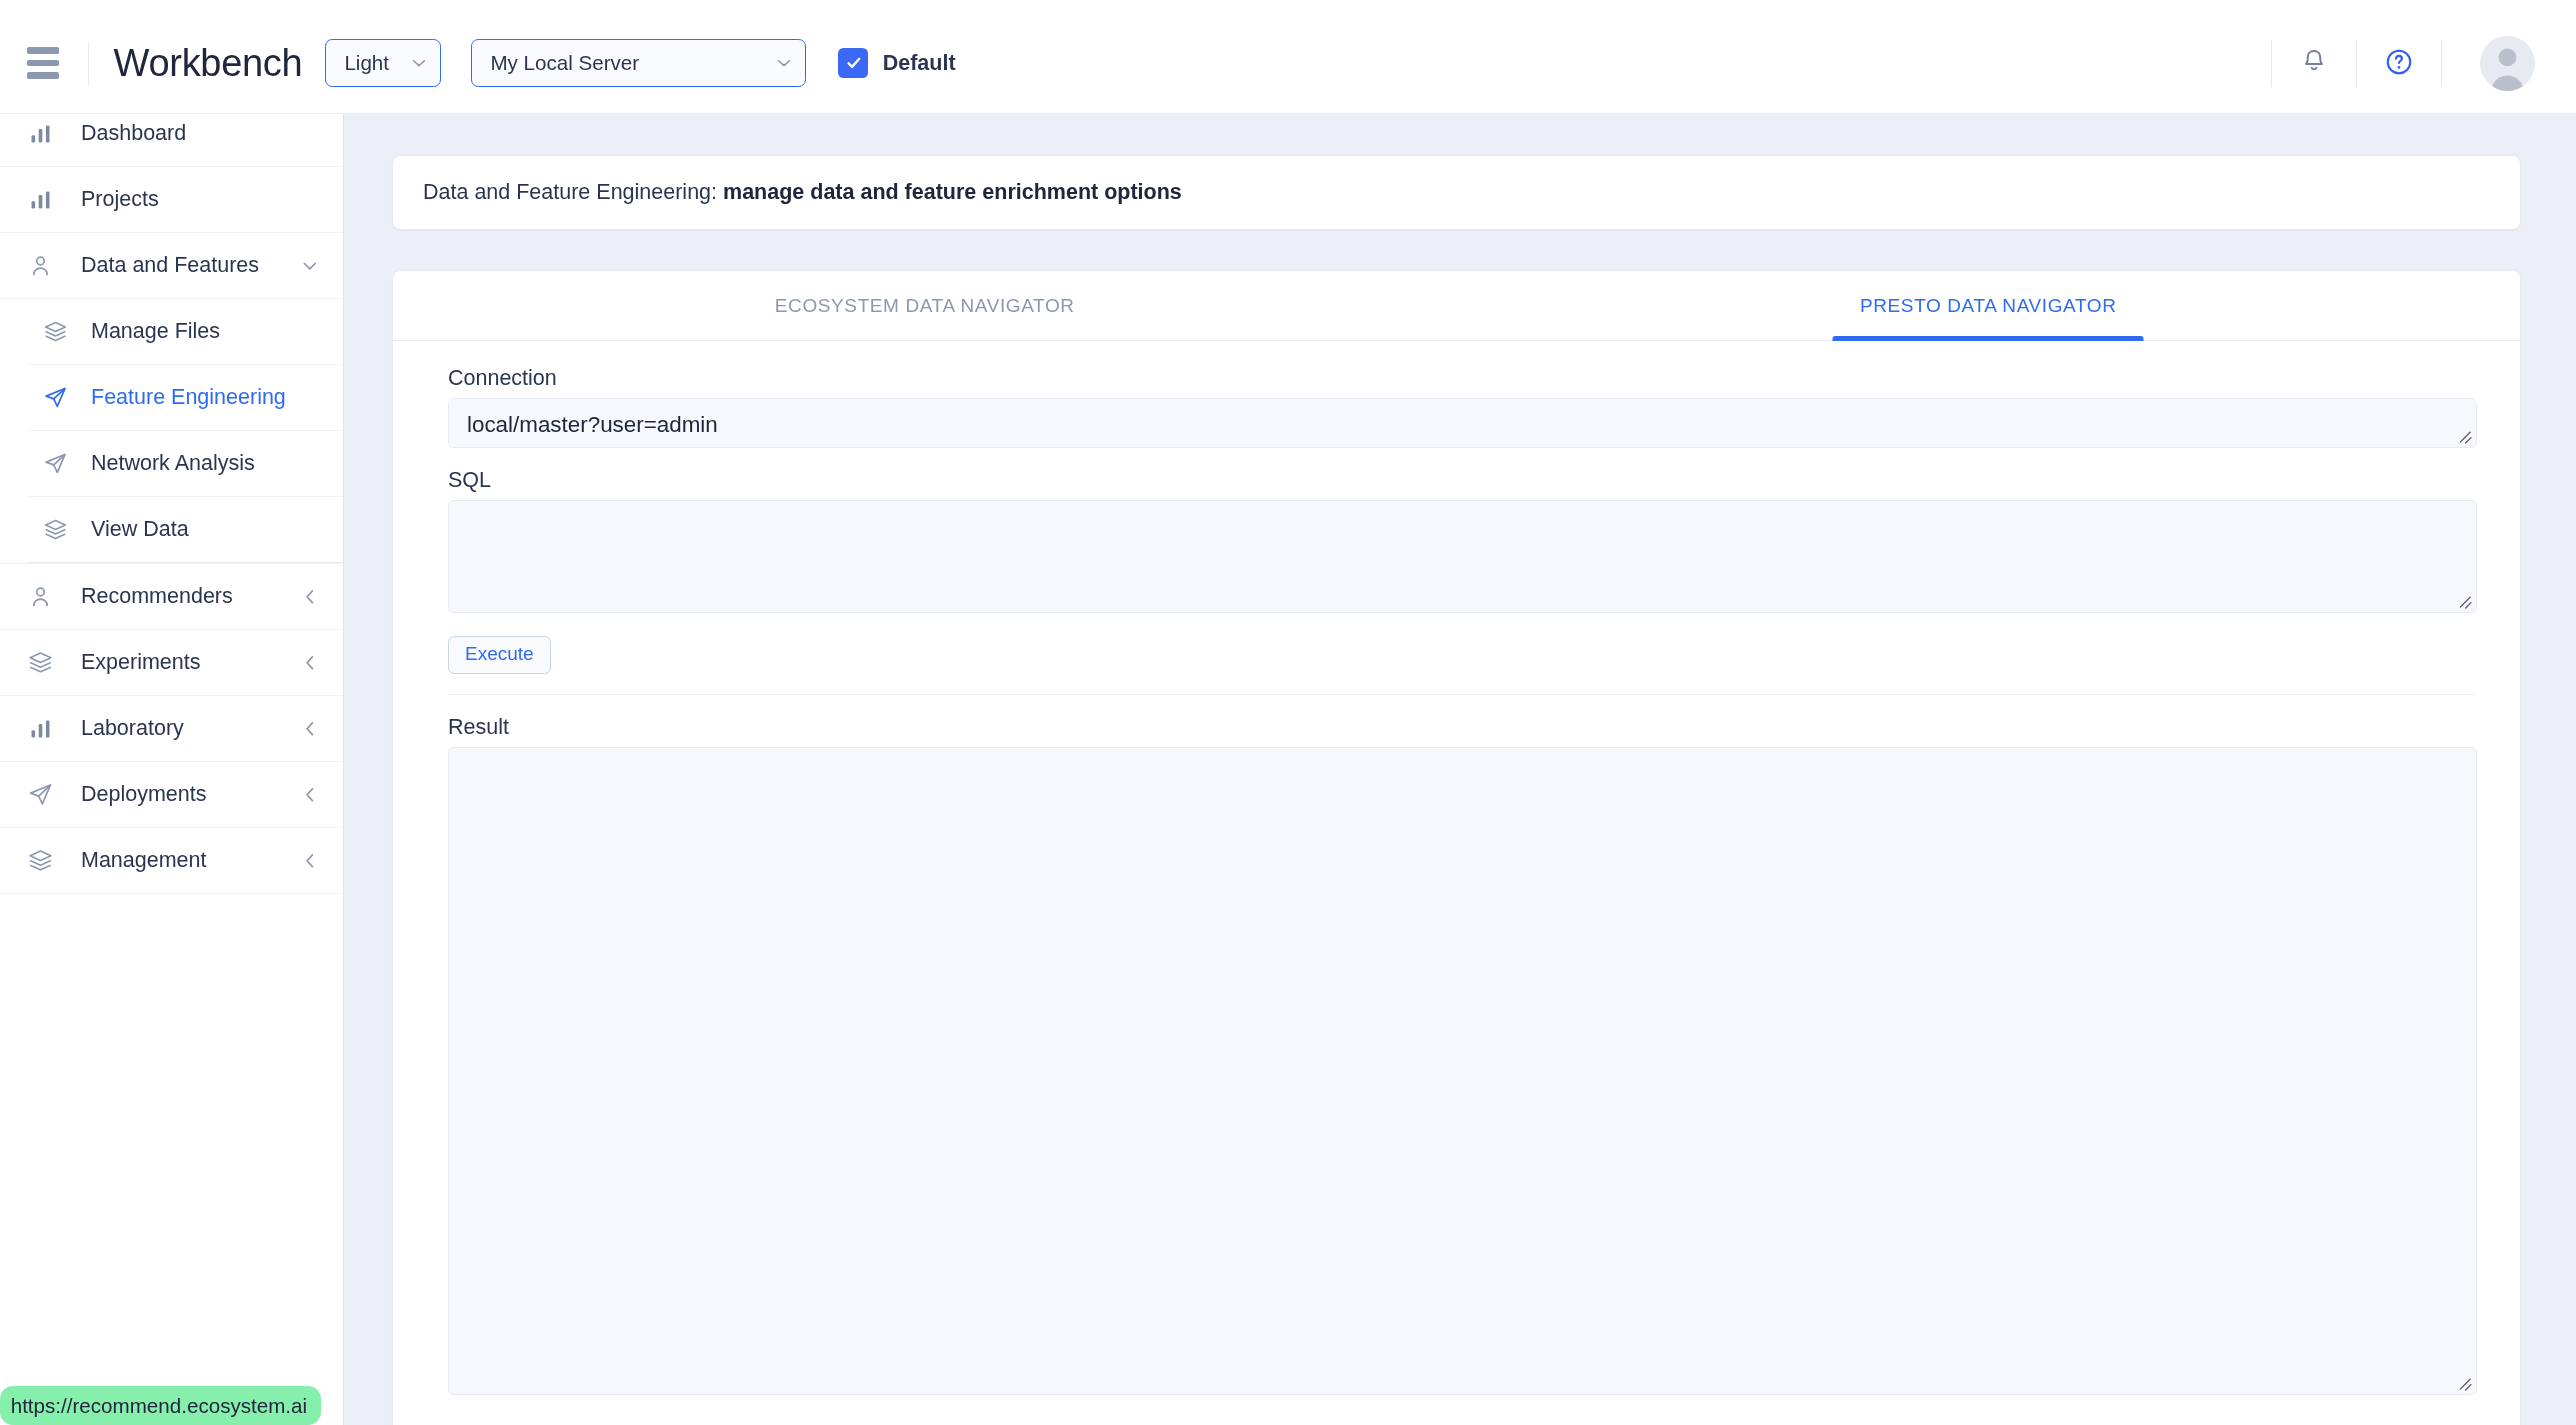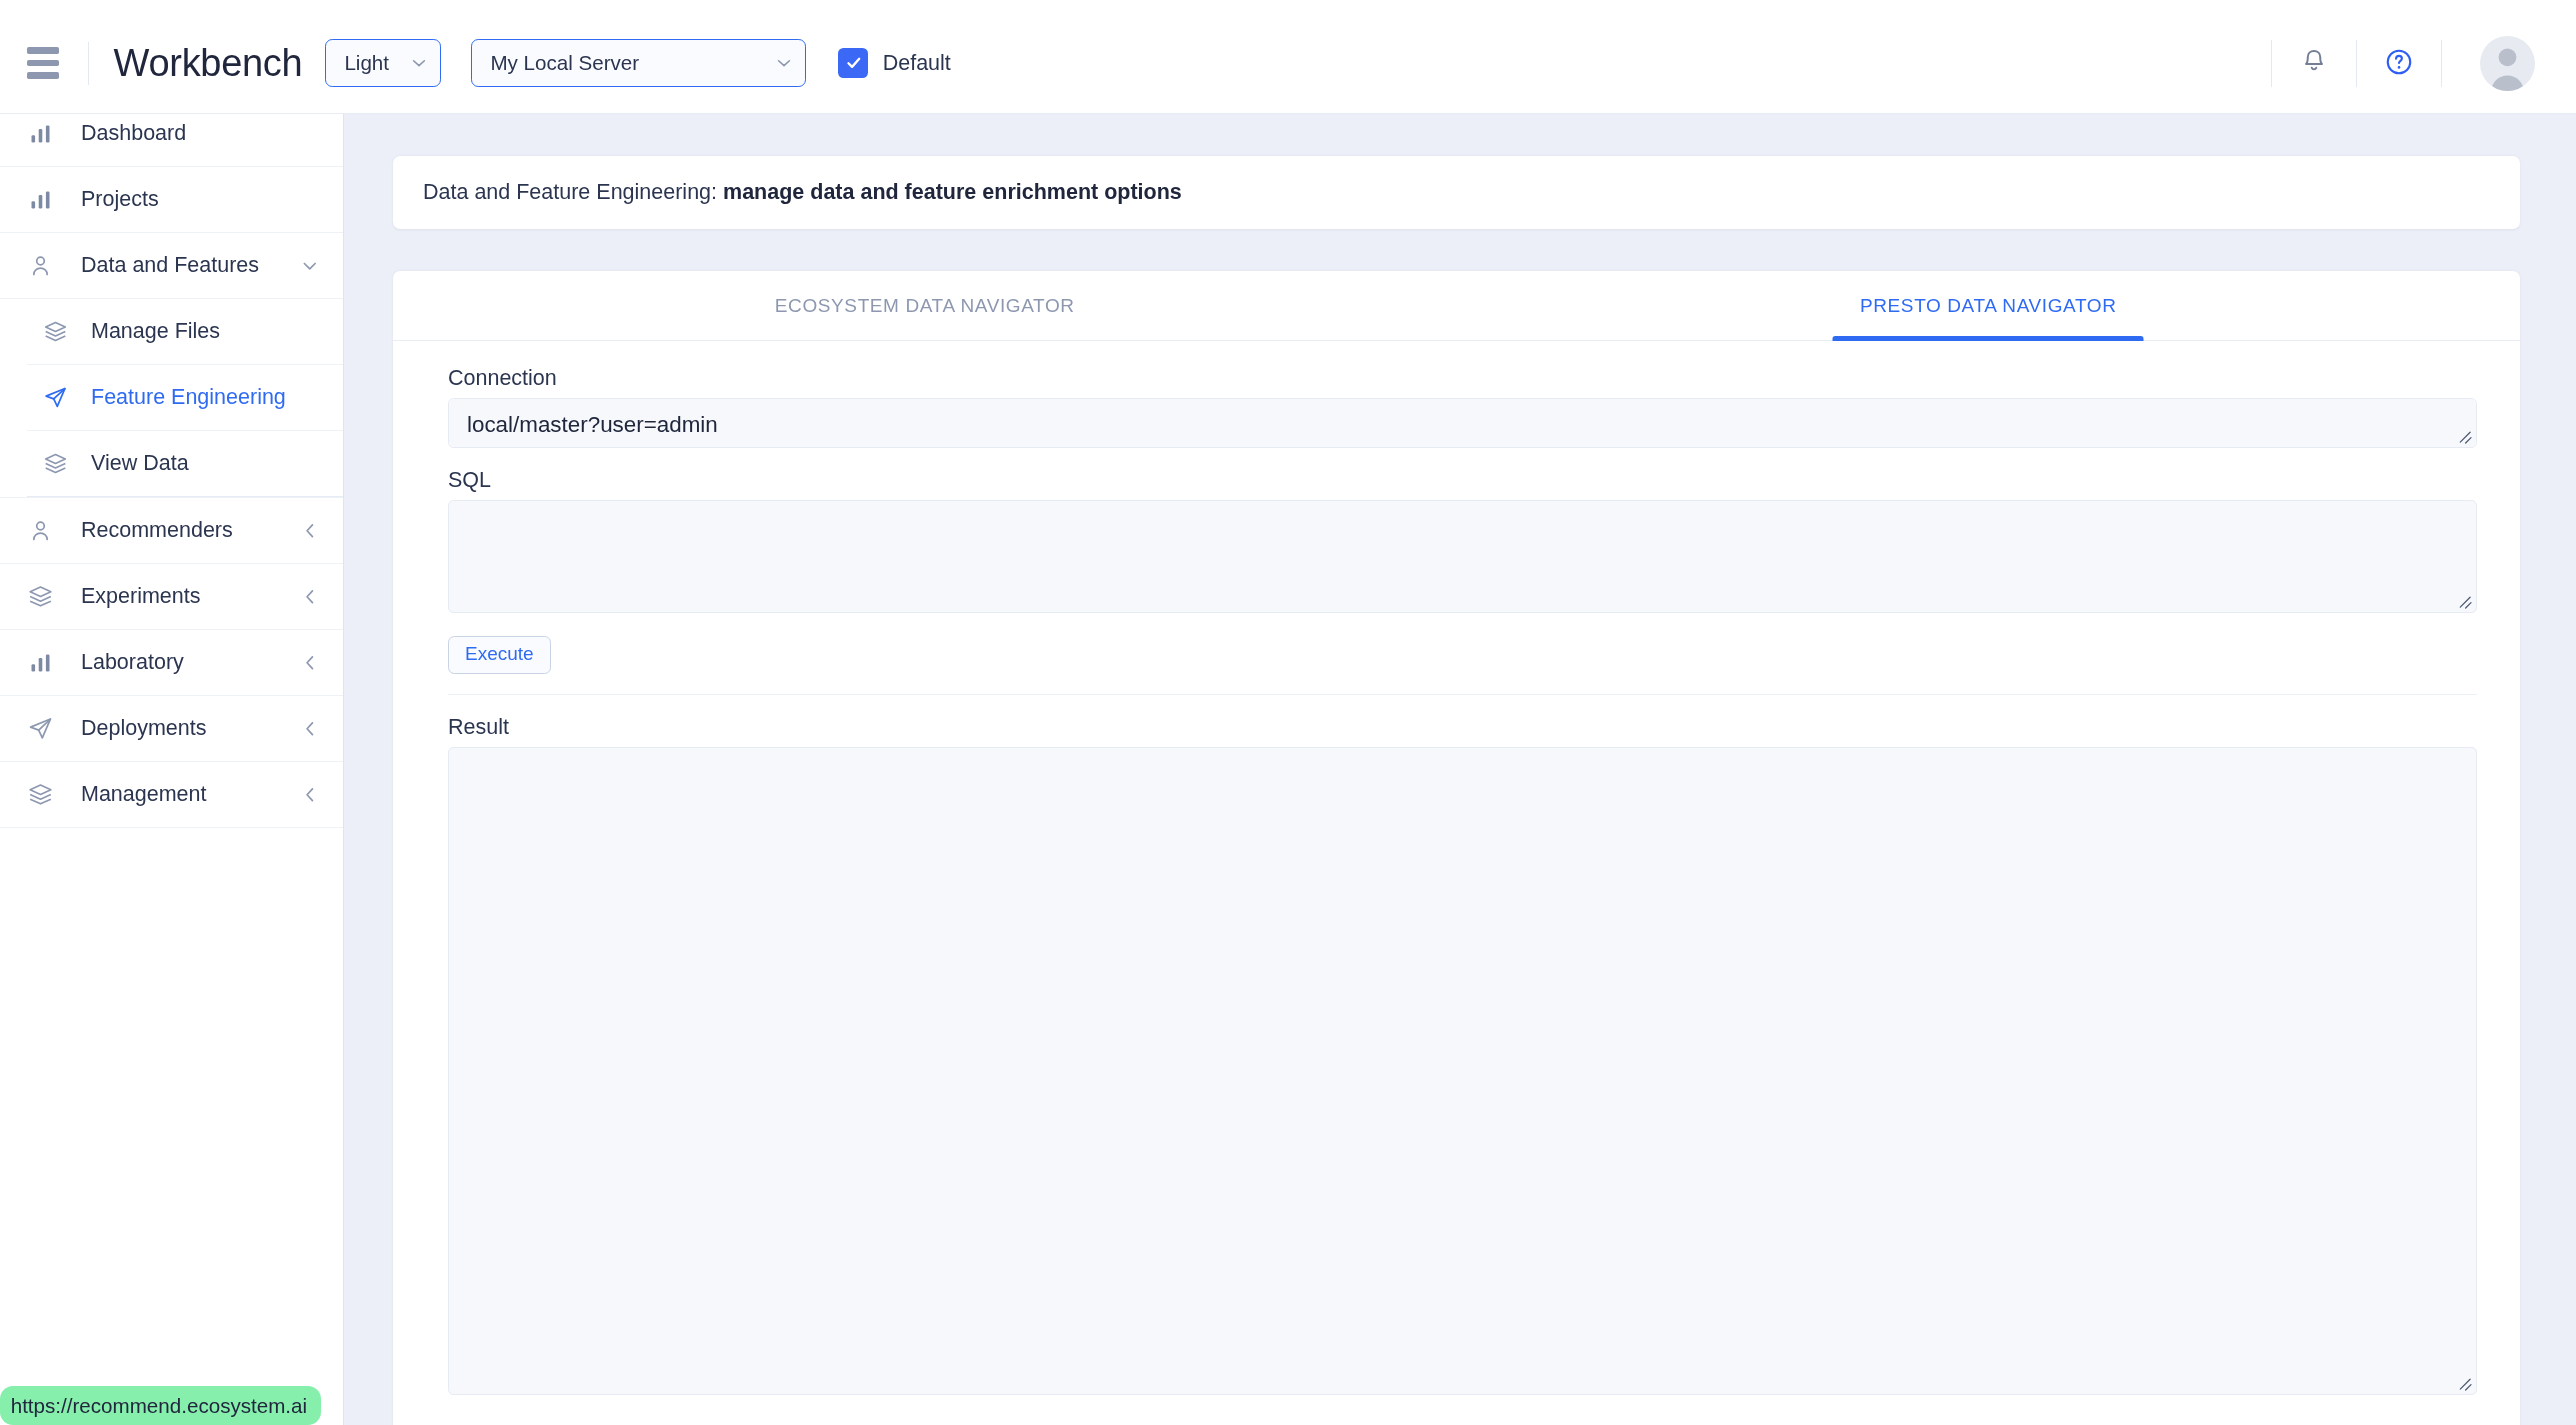--- a/index.html
+++ b/index.html
@@ -72,21 +72,21 @@
     display: flex; align-items: center; gap: 14.3px;
     cursor: pointer;
   }
   #cb {
     width: 30px; height: 30px;
     border-radius: 5.4px;
     background: #3b68f5;
     display: flex; align-items: center; justify-content: center;
   }
   #cb svg { display:block; }
-  #default-label { font-size: 21.5px; color: #2b3550; }
+  #default-label { font-size: 21.5px; color: #2b3550; font-weight: bold; }
 
   #hdr-right {
     margin-left: auto;
     display: flex; align-items: center;
     height: 100%;
     padding-right: 41px;
   }
   .ic-sep { width: 0.9px; height: 47px; background: #e4e8f0; }
   .ic-btn {
     width: 84px; height: 54px;
@@ -401,20 +401,29 @@
         <svg width="25" height="25" viewBox="0 0 28 28">
             <path d="M24.5 4 L3.5 12.5 L12 15.5 L16 24 Z" fill="none" stroke="#2f6bf2" stroke-width="1.9" stroke-linejoin="round"></path>
             <path d="M24.5 4 L12 15.5" fill="none" stroke="#2f6bf2" stroke-width="1.9" stroke-linecap="round"></path>
           </svg>
       </span>
       <span class="nlabel">Feature Engineering</span>
     </div>
     <div class="sub-item">
       <span class="nicon">
         <svg width="25" height="25" viewBox="0 0 28 28">
+            <path d="M24.5 4 L3.5 12.5 L12 15.5 L16 24 Z" fill="none" stroke="#8d98b0" stroke-width="1.9" stroke-linejoin="round"></path>
+            <path d="M24.5 4 L12 15.5" fill="none" stroke="#8d98b0" stroke-width="1.9" stroke-linecap="round"></path>
+          </svg>
+      </span>
+      <span class="nlabel">Network Analysis</span>
+    </div>
+    <div class="sub-item">
+      <span class="nicon">
+        <svg width="25" height="25" viewBox="0 0 28 28">
             <path d="M14 4 L25 9 L14 14 L3 9 Z" fill="none" stroke="#8d98b0" stroke-width="1.8" stroke-linejoin="round"></path>
             <path d="M3 14 L14 19 L25 14" fill="none" stroke="#8d98b0" stroke-width="1.8" stroke-linejoin="round"></path>
             <path d="M3 19 L14 24 L25 19" fill="none" stroke="#8d98b0" stroke-width="1.8" stroke-linejoin="round"></path>
           </svg>
       </span>
       <span class="nlabel">View Data</span>
     </div>
   </div>
 
   <div class="nav-item">

